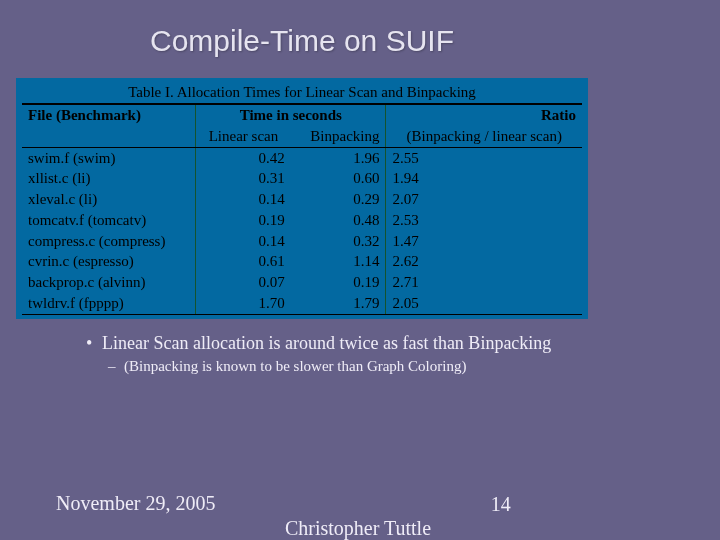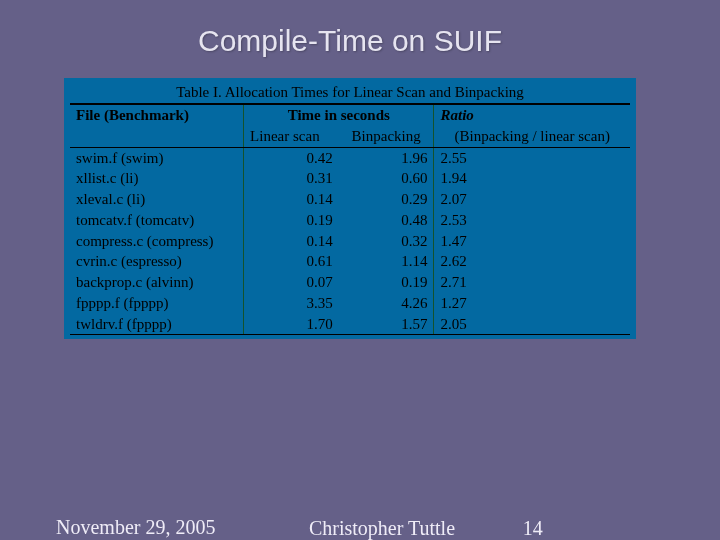--- a/index.html
+++ b/index.html
@@ -9,21 +9,20 @@
     height: 540px;
     overflow: hidden;
     background: #656088;
     font-family: Verdana, Geneva, sans-serif;
   }
   .slide {
     width: 604px;
     height: 540px;
     position: relative;
     color: #d6d3e4;
-    padding-left: 48px;
   }
   .title {
     text-align: center;
     font-size: 30px;
     padding-top: 24px;
     padding-bottom: 20px;
     color: #e6e4f0;
     text-shadow: 1px 1px 2px rgba(0,0,0,0.25);
   }
   .table-wrap {
@@ -101,43 +100,43 @@
     position: absolute;
     left: 0;
     bottom: 0;
     width: 100%;
     display: flex;
     font-family: "Times New Roman", Times, serif;
     color: #efecf7;
     font-size: 20px;
   }
   .footer .date { flex: 0 0 33%; padding-left: 56px; line-height: 1.05; }
-  .footer .author { flex: 0 0 34%; text-align: center; }
+  .footer .author { flex: 0 0 34%; text-align: center; margin-top: 24px; }
   .footer .num { flex: 0 0 33%; text-align: left; padding-left: 30px; }
 </style>
 </head>
 <body>
 
 <div class="slide">
 
   <div class="title">Compile-Time on SUIF</div>
 
   <div class="table-wrap">
     <div class="caption">Table I.   Allocation Times for Linear Scan and Binpacking</div>
     <table>
       <thead>
         <tr class="hdr-row1">
           <th class="col-file file" rowspan="1">File (Benchmark)</th>
           <th colspan="2" class="vline">Time in seconds</th>
-          <th class="col-ratio vline" style="text-align:left;font-style:italic;">Ratio</th>
+          <th class="col-ratio vline" style="text-align:right;">Ratio</th>
         </tr>
         <tr class="hdr-row2">
           <th class="col-file"></th>
-          <th class="col-ls vline" style="text-align:left;">Linear scan</th>
-          <th class="col-bp" style="text-align:center;margin-top:48px;">Binpacking</th>
+          <th class="col-ls vline" style="text-align:center;">Linear scan</th>
+          <th class="col-bp" style="text-align:right;margin-top:48px;">Binpacking</th>
           <th class="col-ratio vline" style="text-align:center;">(Binpacking / linear scan)</th>
         </tr>
       </thead>
       <tbody id="tbody">
           <tr>
             <td class="col-file">swim.f (swim)</td>
             <td class="col-ls vline">0.42</td>
             <td class="col-bp">1.96</td>
             <td class="col-ratio vline">2.55</td>
           </tr>
@@ -171,35 +170,33 @@
             <td class="col-bp">1.14</td>
             <td class="col-ratio vline">2.62</td>
           </tr>
           <tr>
             <td class="col-file">backprop.c (alvinn)</td>
             <td class="col-ls vline">0.07</td>
             <td class="col-bp">0.19</td>
             <td class="col-ratio vline">2.71</td>
           </tr>
           <tr>
-            <td class="col-file">fpppp.f (fpppp)</td>
-            <td class="col-ls vline">3.35</td>
-            <td class="col-bp">4.26</td>
-            <td class="col-ratio vline">1.27</td>
-          </tr>
-          <tr>
             <td class="col-file">twldrv.f (fpppp)</td>
             <td class="col-ls vline">1.70</td>
-            <td class="col-bp">1.57</td>
+            <td class="col-bp">1.79</td>
             <td class="col-ratio vline">2.05</td>
           </tr>
         </tbody>
     </table>
   </div>
 
+  <div class="bullets">
+    <div class="bullet1">Linear Scan allocation is around twice as fast than Binpacking</div>
+    <div class="bullet2">(Binpacking is known to be slower than Graph Coloring)</div>
+  </div>
 
   <div class="footer">
     <div class="date">November 29, 2005</div>
     <div class="author">Christopher Tuttle</div>
     <div class="num">14</div>
   </div>
 
 </div>
 
 </body></html>

